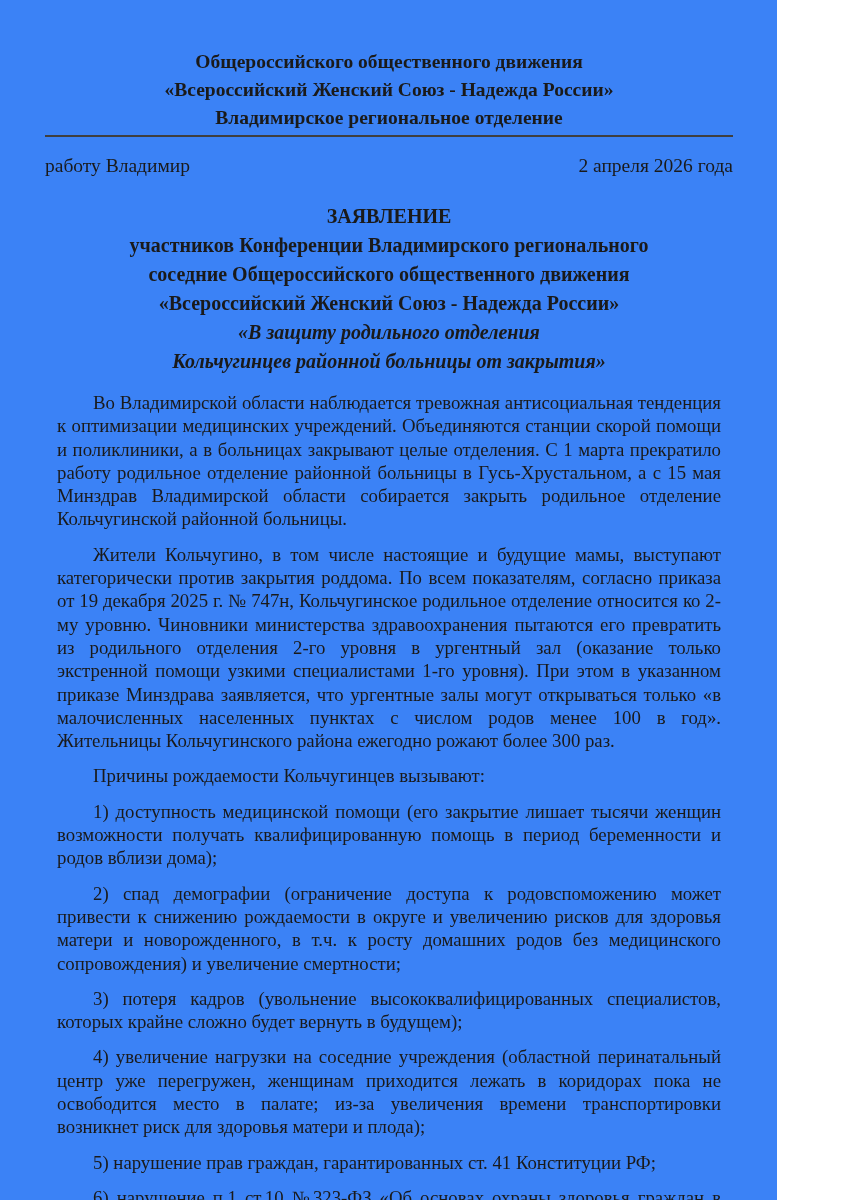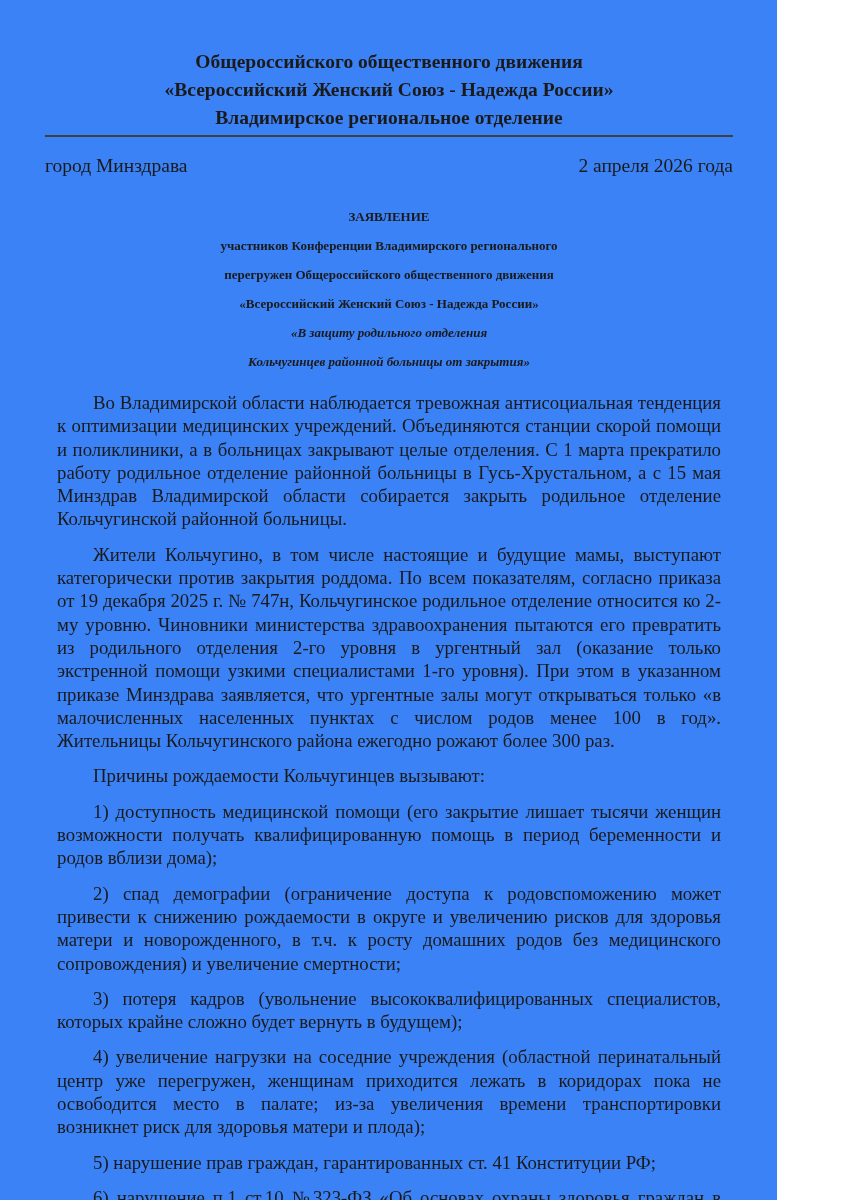--- a/index.html
+++ b/index.html
@@ -34,21 +34,21 @@
     display: flex;
     justify-content: space-between;
     align-items: baseline;
     margin-top: 17px;
     font-size: 19.5px;
     line-height: 24px;
   }
   .title-block {
     text-align: center;
     font-weight: bold;
-    font-size: 13px;
+    font-size: 20px;
     line-height: 29px;
     margin-top: 24px;
   }
   .title-block .tline { display: block; }
   .title-block .subtitle { display: block; font-style: italic; }
   .body-text {
     margin-top: 15px;
     font-size: 18.8px;
     line-height: 23.3px;
     text-align: justify;
@@ -65,28 +65,28 @@
 
   <div class="org-header">
     <span class="hline">Общероссийского общественного движения</span>
     <span class="hline">«Всероссийский Женский Союз - Надежда России»</span>
     <span class="hline">Владимирское региональное отделение</span>
   </div>
 
   <hr class="header-divider">
 
   <div class="dateline">
-    <span>город Минздрава</span>
+    <span>работу Владимир</span>
     <span>2 апреля 2026 года</span>
   </div>
 
   <div class="title-block">
     <span class="tline">ЗАЯВЛЕНИЕ</span>
     <span class="tline">участников Конференции Владимирского регионального</span>
-    <span class="tline">перегружен Общероссийского общественного движения</span>
+    <span class="tline">соседние Общероссийского общественного движения</span>
     <span class="tline">«Всероссийский Женский Союз - Надежда России»</span>
     <span class="subtitle">«В защиту родильного отделения</span>
     <span class="subtitle">Кольчугинцев районной больницы от закрытия»</span>
   </div>
 
   <div class="body-text">
     <p>Во Владимирской области наблюдается тревожная антисоциальная тенденция к оптимизации медицинских учреждений. Объединяются станции скорой помощи и поликлиники, а в больницах закрывают целые отделения. С 1 марта прекратило работу родильное отделение районной больницы в Гусь-Хрустальном, а с 15 мая Минздрав Владимирской области собирается закрыть родильное отделение Кольчугинской районной больницы.</p>
     <p>Жители Кольчугино, в том числе настоящие и будущие мамы, выступают категорически против закрытия роддома. По всем показателям, согласно приказа от 19 декабря 2025 г. № 747н, Кольчугинское родильное отделение относится ко 2-му уровню. Чиновники министерства здравоохранения пытаются его превратить из родильного отделения 2-го уровня в ургентный зал (оказание только экстренной помощи узкими специалистами 1-го уровня). При этом в указанном приказе Минздрава заявляется, что ургентные залы могут открываться только «в малочисленных населенных пунктах с числом родов менее 100 в год». Жительницы Кольчугинского района ежегодно рожают более 300 раз.</p>
     <p>Причины рождаемости Кольчугинцев вызывают:</p>
     <p>1) доступность медицинской помощи (его закрытие лишает тысячи женщин возможности получать квалифицированную помощь в период беременности и родов вблизи дома);</p>

